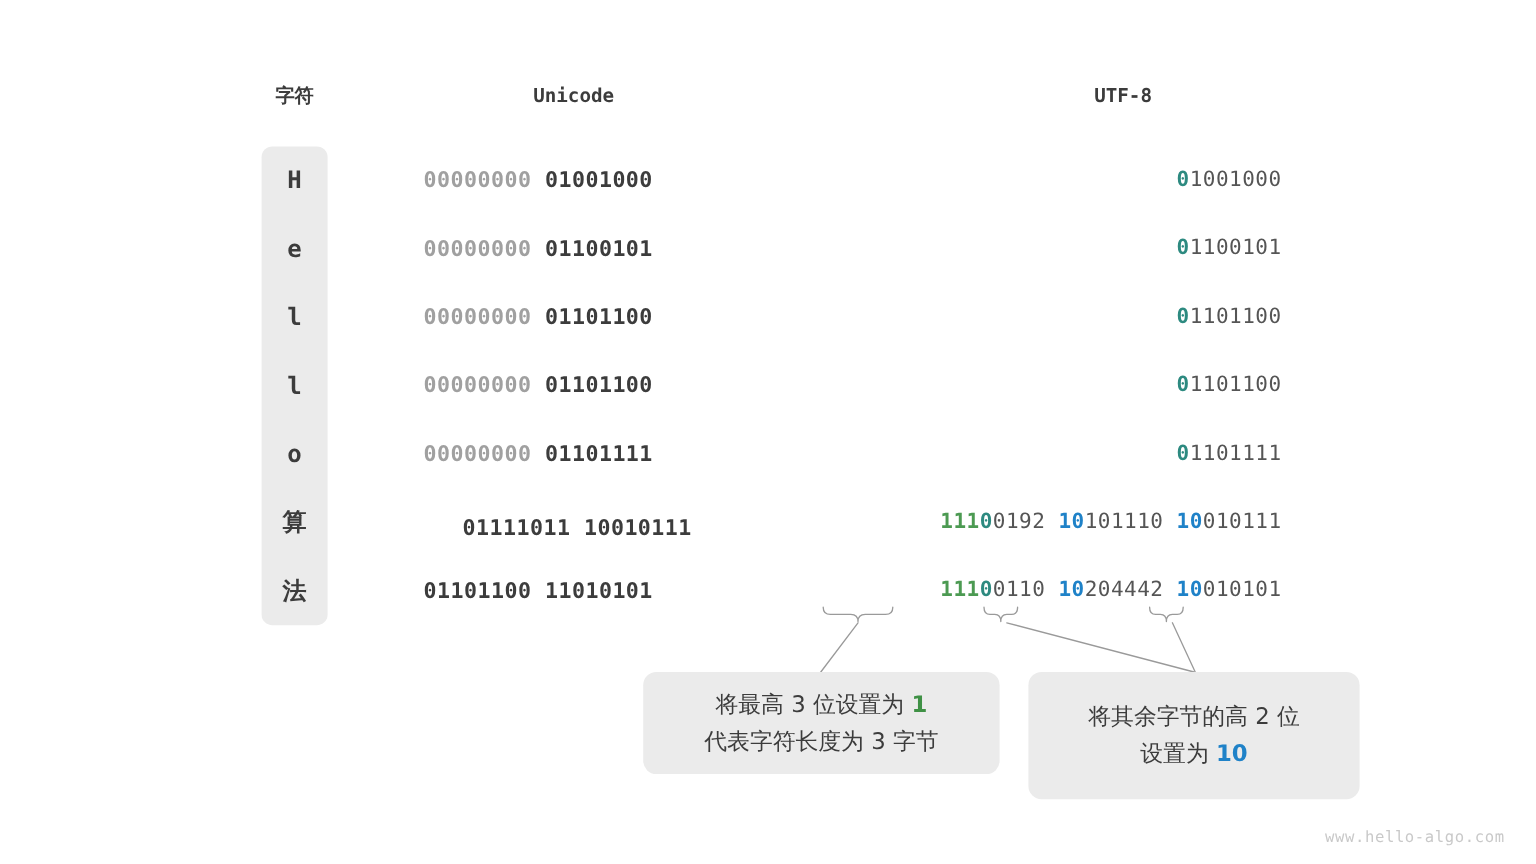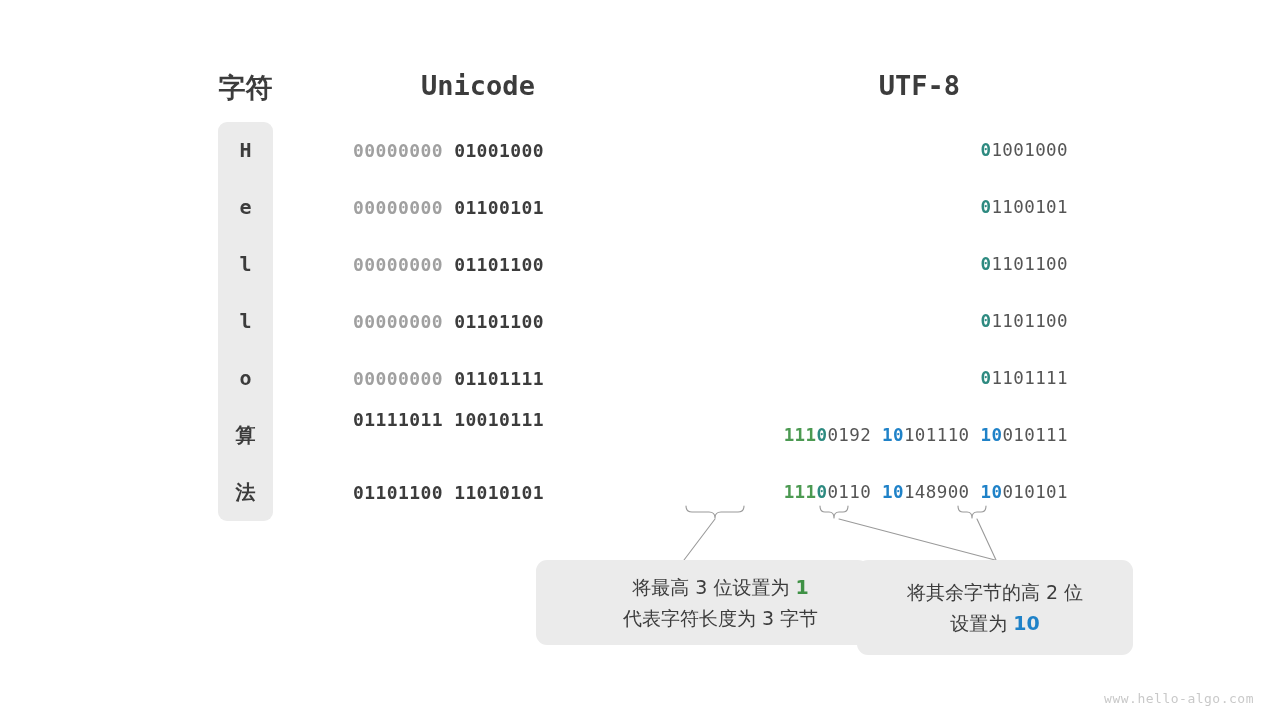--- a/index.html
+++ b/index.html
@@ -14,21 +14,21 @@
     overflow: hidden;
     font-family: "DejaVu Sans", sans-serif;
     color: #3c3c3c;
   }
 
   
   .hdr {
     position: absolute;
     font-family: "DejaVu Sans Mono", monospace;
     font-weight: bold;
-    font-size: 27px;
+    font-size: 16px;
     color: #3c3c3c;
     white-space: nowrap;
   }
   #hdr-char { left: 218px;  top: 70px; width: 55px; text-align: center;
               font-family: "DejaVu Sans", sans-serif; }
   #hdr-unicode { left: 353px; top: 70px; width: 250px; text-align: center; }
   #hdr-utf8    { left: 790px; top: 70px; width: 170px; text-align: right; }
 
   
   #char-pill {
@@ -100,22 +100,22 @@
     display: flex;
     flex-direction: column;
     align-items: center;
     justify-content: center;
     font-family: "DejaVu Sans", sans-serif;
     font-size: 19px;
     color: #3c3c3c;
     line-height: 31px;
     white-space: nowrap;
   }
-  #note-left  { left: 536px; top: 560px; width: 297px; height: 85px; padding-left: 36px; }
-  #note-right { left: 857px; top: 560px; width: 276px; height: 95px; }
+  #note-left  { left: 536px; top: 560px; width: 297px; height: 85px; }
+  #note-right { left: 857px; top: 560px; width: 276px; height: 106px; }
   .note .hl-green { color: #3f9145; font-weight: bold; }
   .note .hl-blue  { color: #1f82c8; font-weight: bold; }
 
   
   #watermark {
     position: absolute;
     right: 26px;
     bottom: 14px;
     font-family: "DejaVu Sans Mono", monospace;
     font-size: 13px;
@@ -146,24 +146,24 @@
     <div class="uni-cell" style="top: 122px;"><span class="b-dim">00000000 </span><span class="b-dark">01001000</span></div>
     <div class="utf-cell" style="top: 122px;"><span><span class="b-teal">0</span><span class="b-plain">1001000</span></span></div>
     <div class="uni-cell" style="top: 179px;"><span class="b-dim">00000000 </span><span class="b-dark">01100101</span></div>
     <div class="utf-cell" style="top: 179px;"><span><span class="b-teal">0</span><span class="b-plain">1100101</span></span></div>
     <div class="uni-cell" style="top: 236px;"><span class="b-dim">00000000 </span><span class="b-dark">01101100</span></div>
     <div class="utf-cell" style="top: 236px;"><span><span class="b-teal">0</span><span class="b-plain">1101100</span></span></div>
     <div class="uni-cell" style="top: 293px;"><span class="b-dim">00000000 </span><span class="b-dark">01101100</span></div>
     <div class="utf-cell" style="top: 293px;"><span><span class="b-teal">0</span><span class="b-plain">1101100</span></span></div>
     <div class="uni-cell" style="top: 350px;"><span class="b-dim">00000000 </span><span class="b-dark">01101111</span></div>
     <div class="utf-cell" style="top: 350px;"><span><span class="b-teal">0</span><span class="b-plain">1101111</span></span></div>
-    <div class="uni-cell" style="top: 391px;"><span class="b-dark">01111011 </span><span class="b-dark">10010111</span></div>
+    <div class="uni-cell" style="top: 412px; text-align: center;"><span class="b-dark">01111011 </span><span class="b-dark">10010111</span></div>
     <div class="utf-cell" style="top: 407px;"><span><span class="b-green">111</span><span class="b-teal">0</span><span class="b-plain">0192</span></span><span> </span><span><span class="b-blue">10</span><span class="b-plain">101110</span></span><span> </span><span><span class="b-blue">10</span><span class="b-plain">010111</span></span></div>
     <div class="uni-cell" style="top: 464px;"><span class="b-dark">01101100 </span><span class="b-dark">11010101</span></div>
-    <div class="utf-cell" style="top: 464px;"><span><span class="b-green">111</span><span class="b-teal">0</span><span class="b-plain">0110</span></span><span> </span><span><span class="b-blue">10</span><span class="b-plain">148900</span></span><span> </span><span><span class="b-blue">10</span><span class="b-plain">010101</span></span></div>
+    <div class="utf-cell" style="top: 464px;"><span><span class="b-green">111</span><span class="b-teal">0</span><span class="b-plain">0110</span></span><span> </span><span><span class="b-blue">10</span><span class="b-plain">204442</span></span><span> </span><span><span class="b-blue">10</span><span class="b-plain">010101</span></span></div>
   </div>
 
 <svg id="connectors" viewBox="0 0 1280 720" xmlns="http://www.w3.org/2000/svg">
   <g fill="none" stroke="#9a9a9a" stroke-width="1.1" stroke-linecap="round" stroke-linejoin="round">
 
     <path d="M686,506 q0,6 6,6 h17 q6,0 6,6 q0,-6 6,-6 h17 q6,0 6,-6"></path>
 
     <path d="M820,506 q0,6 5,6 h4 q5,0 5,6 q0,-6 5,-6 h4 q5,0 5,-6"></path>
 
     <path d="M958,506 q0,6 5,6 h4 q5,0 5,6 q0,-6 5,-6 h4 q5,0 5,-6"></path>

